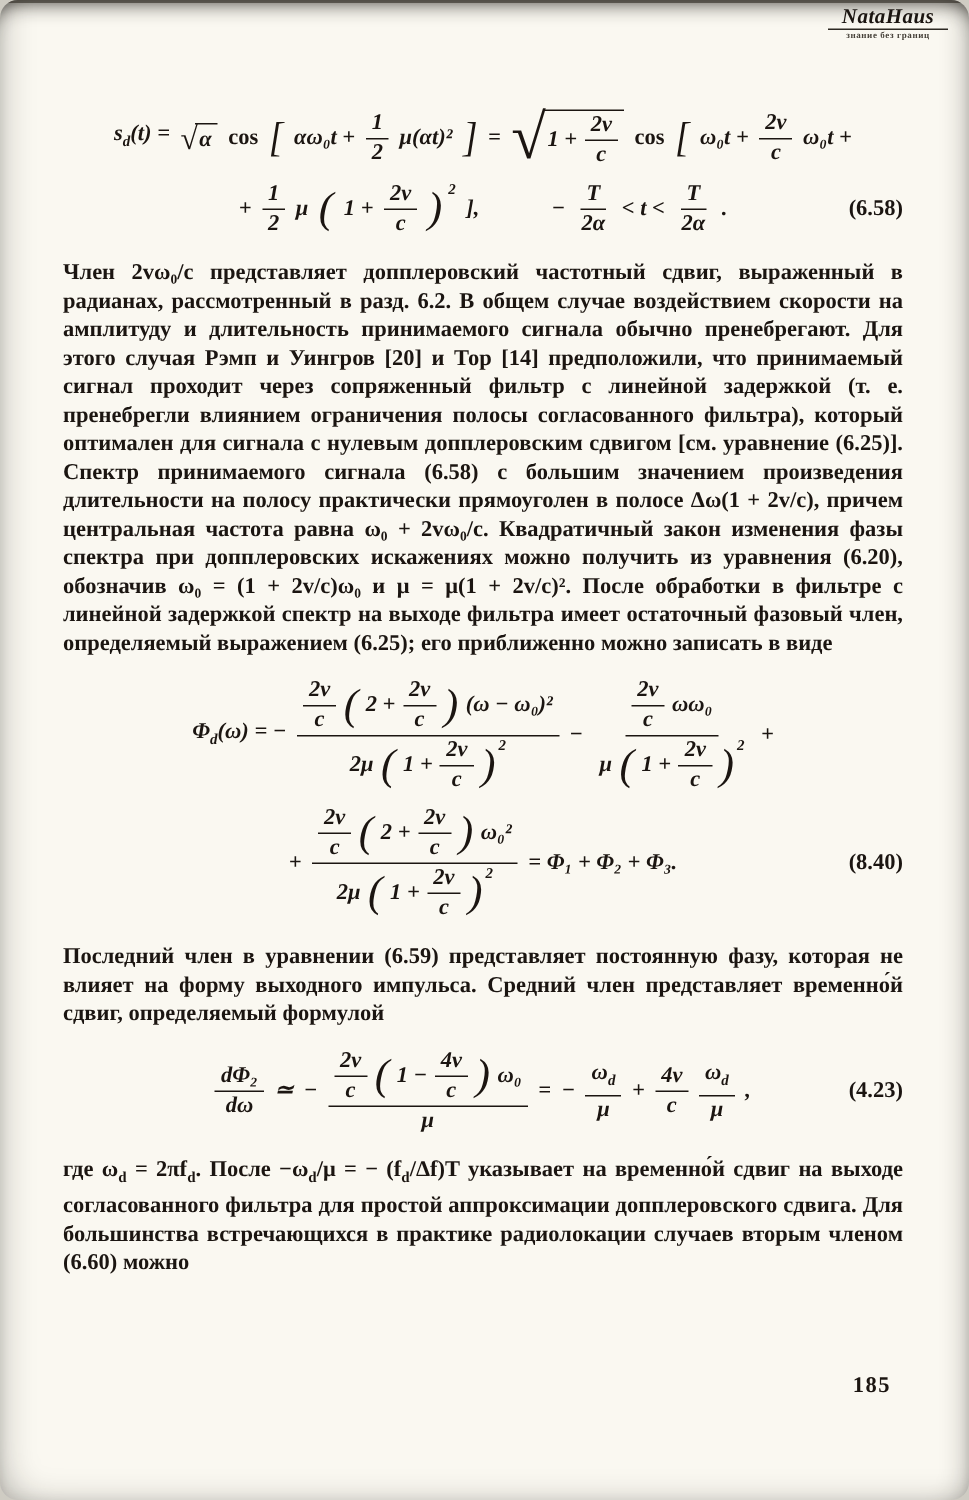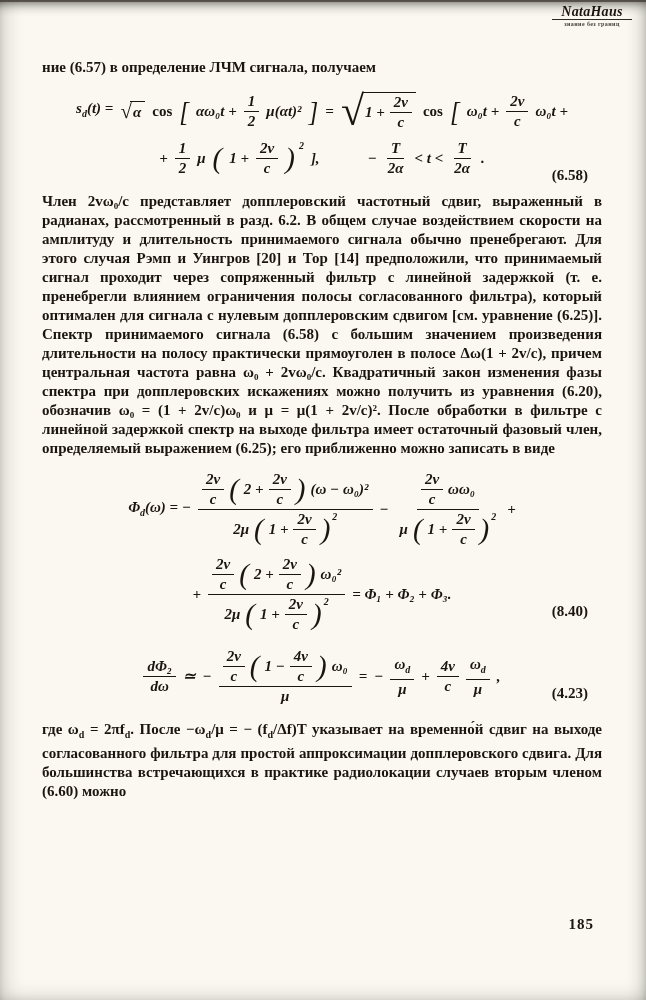--- a/index.html
+++ b/index.html
@@ -5,20 +5,21 @@
   html,body{margin:0;padding:0;background:#cfccc3;}
   .page{
     width:646px;height:1000px;box-sizing:border-box;margin:0 auto;position:relative;
     background:#faf8f1;color:#1b1511;overflow:hidden;
     font-family:"Liberation Serif","DejaVu Serif",serif;font-weight:600;
     font-size:15px;line-height:19px;
     padding:58px 44px 0 42px;
     box-shadow:inset 0 12px 14px -11px rgba(25,22,18,.9),
                inset -12px 0 20px -14px rgba(25,22,18,.45),
                inset 16px -12px 26px -20px rgba(25,22,18,.4);
+    border-radius:12px;
   }
   .page::before{content:"";position:absolute;top:0;left:0;right:0;height:2px;background:#35312a;opacity:.65;}
   p{margin:0;text-align:justify;}
   .intro{text-align:left;margin-bottom:8px;}
 
   
   .logo{position:absolute;top:4px;right:10px;width:88px;text-align:center;}
   .logo-script{font-style:italic;font-weight:700;font-size:14px;line-height:15px;letter-spacing:.3px;}
   .logo-rule{height:0;border-bottom:1.2px solid #2c2822;margin:0 4px 1px;}
   .logo-tagline{font-size:6px;line-height:7px;letter-spacing:.4px;color:#47423a;}
@@ -33,37 +34,36 @@
   .den{padding-top:1px;}
   .rm{font-style:normal;}
   .bb{font-size:25px;line-height:1;font-weight:400;transform:scaleY(1.12);}
   .bp{font-size:29px;line-height:1;font-weight:400;}
   .exp{font-size:10px;align-self:flex-start;margin:0 0 0 -3px;line-height:12px;}
   sub{font-size:10px;}
   .sqrt{display:inline-flex;align-items:center;}
   .sqrt .sign{font-size:21px;line-height:1;margin-right:-2px;font-style:normal;}
   .sqrt .rad{border-top:1.5px solid #1b1511;padding:1px 4px 0 3px;display:flex;align-items:center;gap:5px;}
   .sqrt.tall .sign{font-size:42px;}
-  .eqnum{position:absolute;right:14px;top:50%;transform:translateY(-50%);font-style:normal;margin-top:16px;}
+  .eqnum{position:absolute;right:0;top:50%;transform:translateY(-50%);font-style:normal;}
   .gap{display:inline-block;width:34px;}
 
   .footer-num{position:absolute;right:52px;bottom:66px;font-weight:700;letter-spacing:1px;}
 </style>
 </head>
 <body>
 
 <div class="page">
 
   <div class="logo">
     <div class="logo-script">NataHaus</div>
     <div class="logo-rule"></div>
     <div class="logo-tagline">знание без границ</div>
   </div>
 
-  <p class="intro">ние (6.57) в определение ЛЧМ сигнала, получаем</p>
 
   <div class="eq">
     <div class="eqline">
       <span class="t"><span>s</span><sub>d</sub><span>(t) =</span></span>
       <span class="sqrt">
           <span class="sign">√</span>
           <span class="rad">α</span>
         </span>
       <span class="rm">cos</span>
       <span class="bb">[</span>
@@ -208,20 +208,21 @@
             </span>
           <span class="bp">)</span>
           <span class="exp">2</span>
         </span>
       </span>
       <span class="t">= Φ₁ + Φ₂ + Φ₃.</span>
       <span class="eqnum">(8.40)</span>
     </div>
   </div>
 
+  <p>Последний член в уравнении (6.59) представляет постоянную фазу, которая не влияет на форму выходного импульса. Средний член представляет временно́й сдвиг, определяемый формулой</p>
 
   <div class="eq">
     <div class="eqline">
       <span class="frac">
           <span class="num">dΦ₂</span>
           <span class="den">dω</span>
         </span>
       <span class="t">≃</span>
       <span class="t">−</span>
       <span class="frac">

